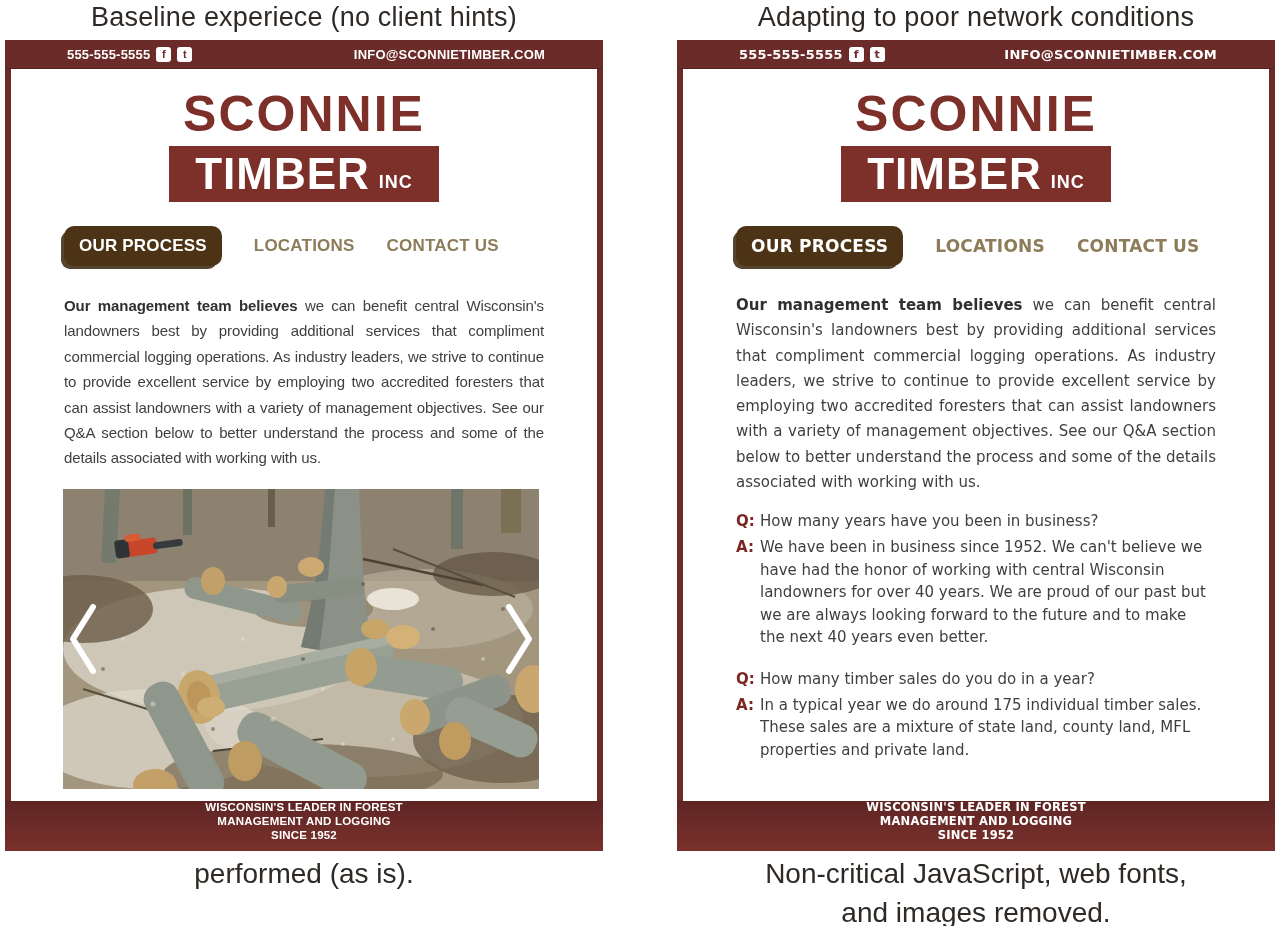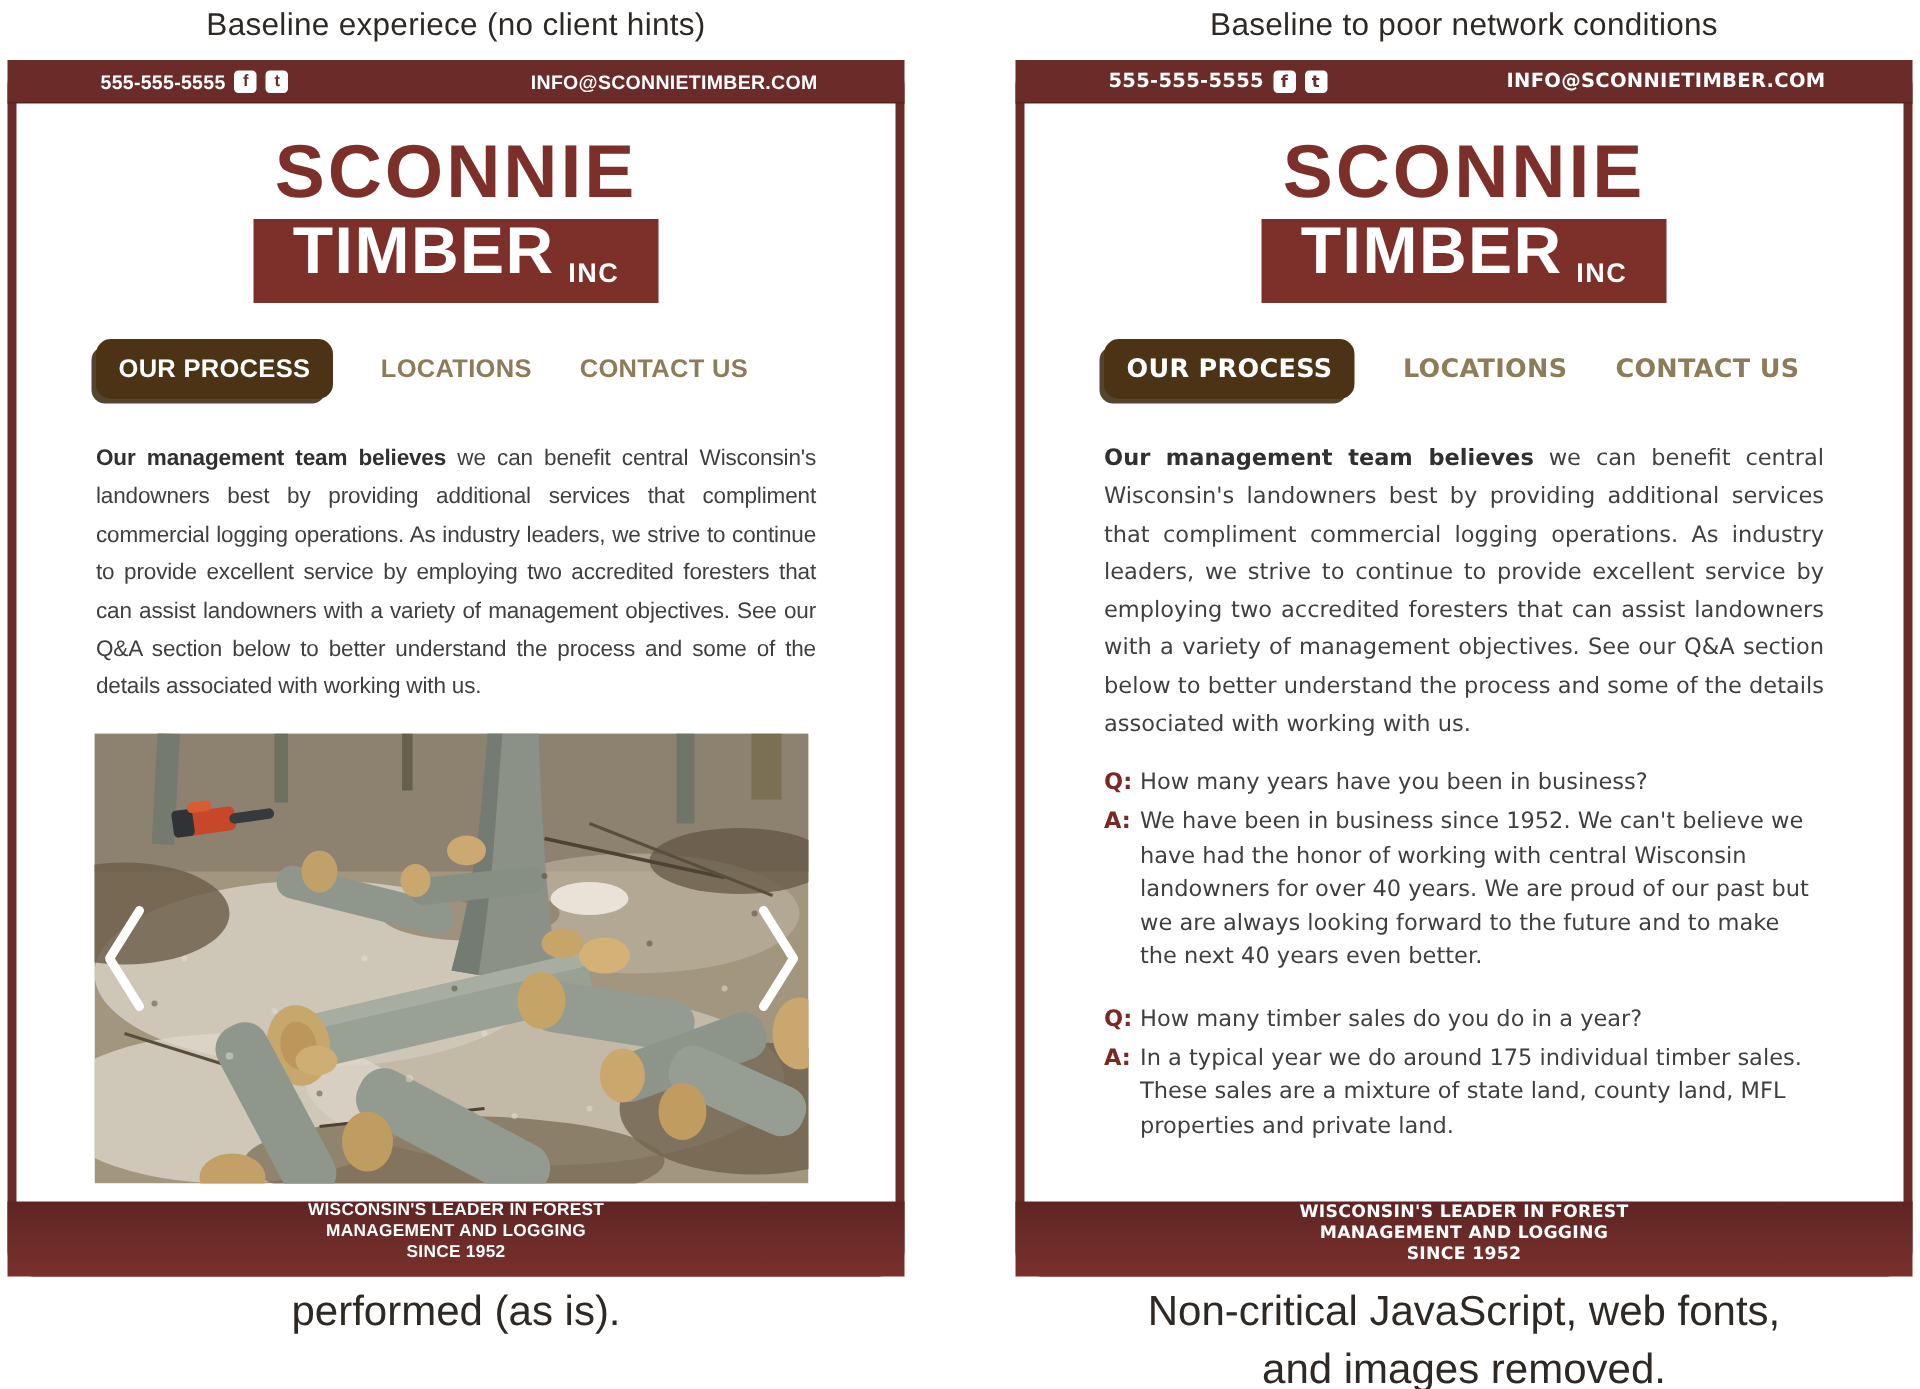--- a/index.html
+++ b/index.html
@@ -12,21 +12,21 @@
     --caption-text:#2e2925;
   }
   *{margin:0;padding:0;box-sizing:border-box;}
   html,body{background:#ffffff;}
   body{
     width:1280px;height:926px;position:relative;overflow:hidden;
     font-family:"Liberation Sans",sans-serif;
   }
   .top-caption{
     position:absolute;top:0;height:34px;
-    font-size:21px;color:var(--caption-text);
+    font-size:27px;color:var(--caption-text);
     text-align:center;line-height:34px;letter-spacing:0.2px;
   }
   .top-caption.left{left:5px;width:598px;}
   .top-caption.right{left:677px;width:598px;}
   .bottom-caption{
     position:absolute;top:854px;
     font-size:28px;color:var(--caption-text);
     text-align:center;line-height:39px;
   }
   .bottom-caption.left{left:5px;width:598px;}
@@ -66,21 +66,21 @@
 
   
   .logo{padding-top:16px;text-align:center;font-family:"Liberation Sans",sans-serif;cursor:pointer;}
   .logo-line1{
     font-size:50px;font-weight:800;color:var(--maroon-logo);
     letter-spacing:2px;line-height:58px;
   }
   .logo-block{
     width:270px;height:56px;margin:3px auto 0;
     background:var(--maroon-logo);
-    display:flex;align-items:flex-start;justify-content:center;gap:9px;
+    display:flex;align-items:center;justify-content:center;gap:9px;
   }
   .logo-line2{
     color:#ffffff;font-size:44px;font-weight:800;letter-spacing:1px;line-height:1;
   }
   .logo-suffix{
     color:#ffffff;font-size:18px;font-weight:700;letter-spacing:1px;
     align-self:flex-end;margin-bottom:9px;
   }
 
   
@@ -133,21 +133,21 @@
   }
   .footer span{
     color:#ffffff;font-weight:bold;font-size:11.5px;line-height:13px;
     letter-spacing:0.2px;text-align:center;
   }
 </style>
 </head>
 <body>
 
 <div class="top-caption left">Baseline experiece (no client hints)</div>
-<div class="top-caption right">Baseline to poor network conditions</div>
+<div class="top-caption right">Adapting to poor network conditions</div>
 
 <div class="shot shot--left">
   <div class="topbar">
     <div class="phone-wrap">
       <span class="phone">555-555-5555</span>
       <span class="social">f</span>
       <span class="social">t</span>
     </div>
     <span class="email">INFO@SCONNIETIMBER.COM</span>
   </div>

